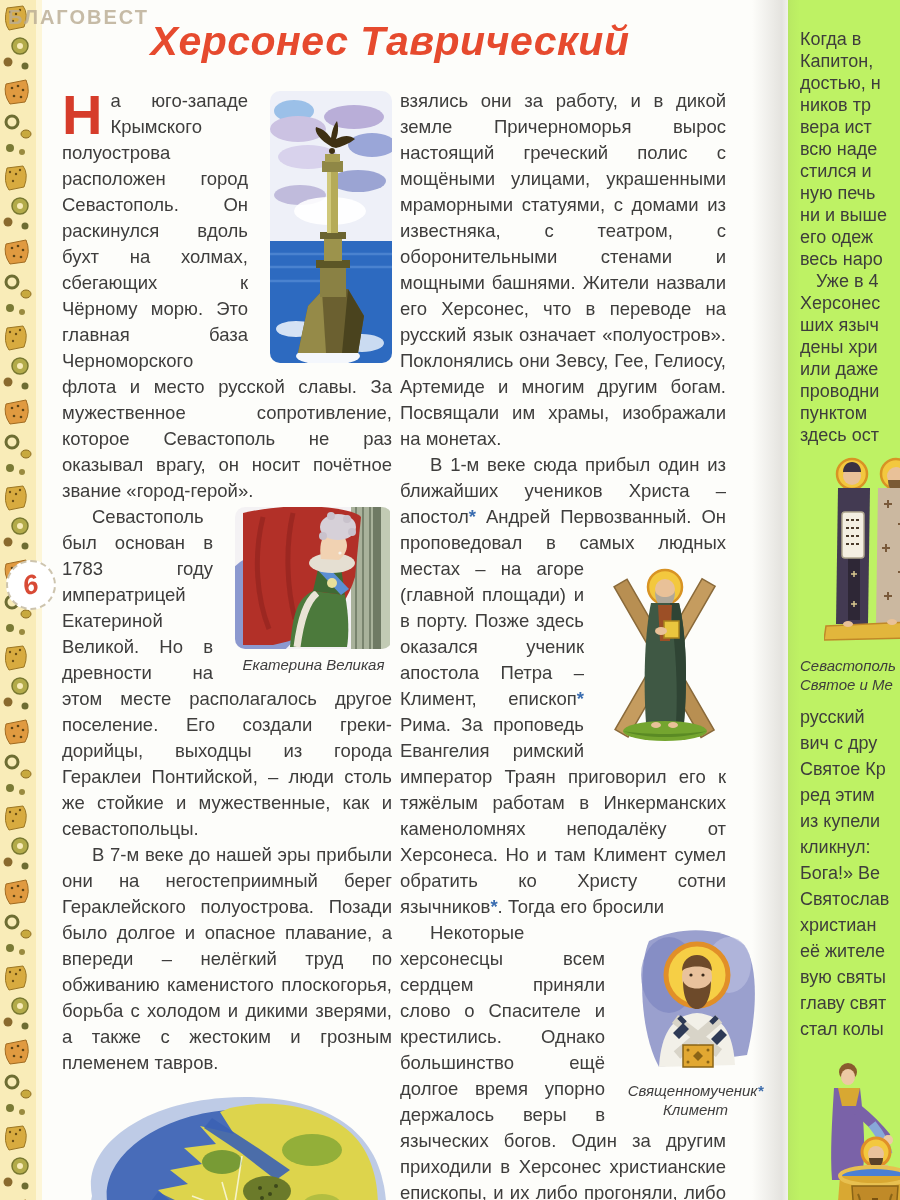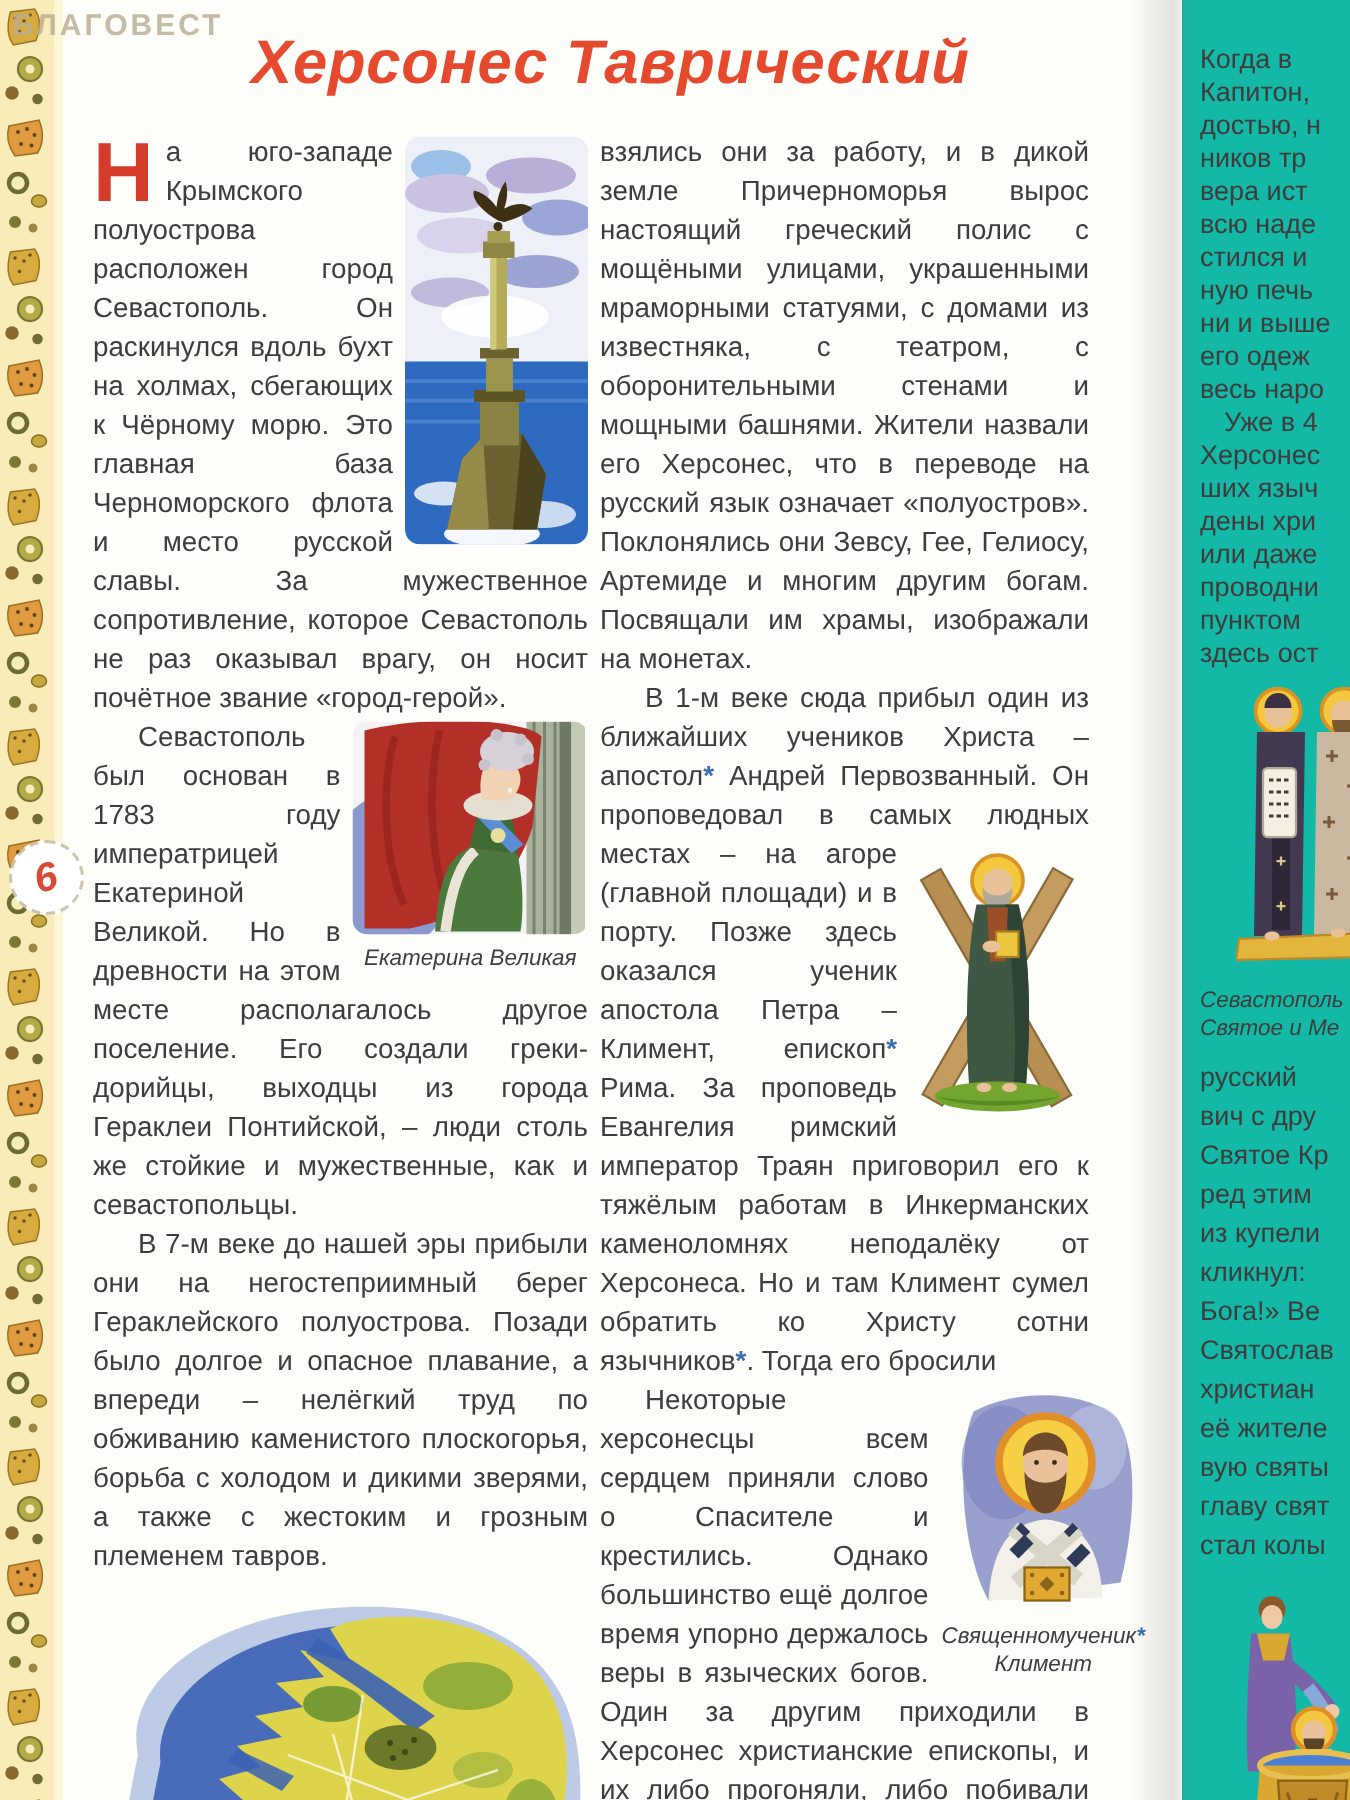--- a/index.html
+++ b/index.html
@@ -7,46 +7,46 @@
   body{position:relative;overflow:hidden;background:#fcfbf7;
        font-family:"Liberation Sans","DejaVu Sans",sans-serif;color:#3e3d3c}
   .page{position:absolute;inset:0;background:#fdfdfa}
   
   .strip{position:absolute;left:0;top:0;width:36px;height:1200px;z-index:2}
   .strip-edge{position:absolute;left:36px;top:0;width:6px;height:1200px;background:#fdf6d8;z-index:2}
   
   .watermark{position:absolute;left:8px;top:6px;z-index:30;font-weight:bold;font-size:20px;
              letter-spacing:2px;color:rgba(186,172,148,.82)}
   
-  .title{position:absolute;left:73px;top:18px;width:668px;text-align:center;z-index:3;
+  .title{position:absolute;left:56px;top:18px;width:668px;text-align:center;z-index:3;
          font-size:41px;font-weight:bold;font-style:italic;letter-spacing:.5px;color:#e64a2e}
   
   .col{position:absolute;top:88px;font-size:18.5px;line-height:26px;text-align:justify;z-index:3;hyphens:auto}
   .col-left{left:62px;width:330px}
   .col-mid{left:400px;width:326px}
   p.para{text-indent:30px}
   p.cont{text-indent:0}
   .dropcap{float:left;font-size:56px;line-height:48px;font-weight:bold;color:#d63c2a;padding:3px 8px 0 0;text-indent:0}
   .ast{color:#3a6db0;font-weight:bold}
   
-  .fig{float:right;margin:3px 0 4px 8px;text-align:center}
+  .fig{float:right;margin:3px 0 4px 22px;text-align:center}
   .fig svg{display:block}
   .caption{display:block;font-style:italic;font-size:15px;line-height:19px;color:#3f3e3e;
            margin-top:6px;text-align:center;text-indent:0}
   .fig-monument{width:122px}
   .fig-catherine{width:157px}
   .fig-andrew{width:120px}
   .fig-clement{width:137px;margin-right:-38px}
   .fig-map{margin:10px 0 0 0;width:330px}
   .round{border-radius:10px;overflow:hidden;display:block}
   
   .fold{position:absolute;left:752px;top:0;width:48px;height:1200px;z-index:8;pointer-events:none;
         background:linear-gradient(90deg,rgba(0,0,0,0) 0%,rgba(100,92,80,.16) 62%,rgba(100,92,80,.05) 80%,rgba(255,255,255,0) 100%)}
   
-  .rp{position:absolute;left:788px;top:0;width:112px;height:1200px;background:#14b8a6;z-index:4;overflow:hidden}
+  .rp{position:absolute;left:788px;top:0;width:112px;height:1200px;background:#bef264;z-index:4;overflow:hidden}
   .rp-inner{position:absolute;left:12px;top:28px;width:130px}
   .rp-line{white-space:nowrap;overflow:hidden;font-size:18px;line-height:22px;text-align:left}
   .rp-block2 .rp-line{line-height:26px}
   .ind{padding-left:16px}
   .rp-caption{font-style:italic;font-size:15px;line-height:19px;margin:8px 0 10px 0;white-space:nowrap}
   .rp-fig{margin:8px 0 0 24px}
   .rp-fig2{margin:10px 0 0 12px}
   
   .pagenum{position:absolute;left:6px;top:560px;width:50px;height:50px;border-radius:50%;z-index:6;
            background:#fff;border:2px dashed #cdc4ae;display:flex;align-items:center;justify-content:center}

